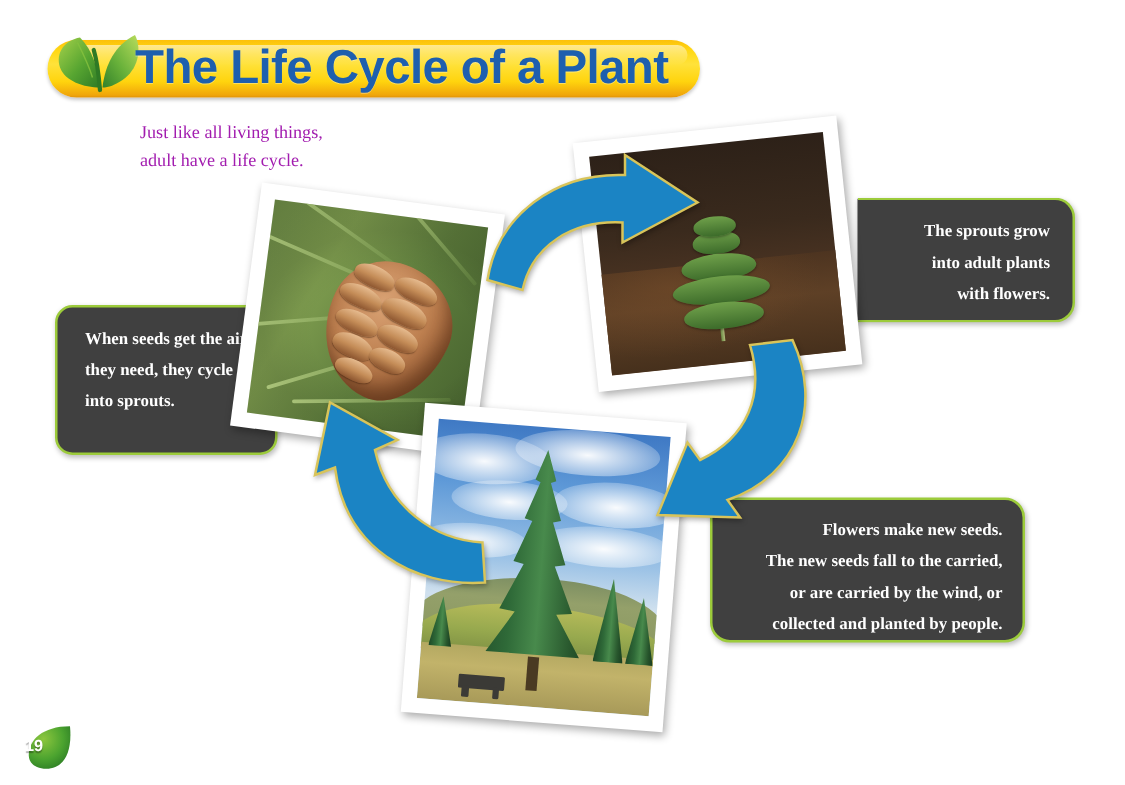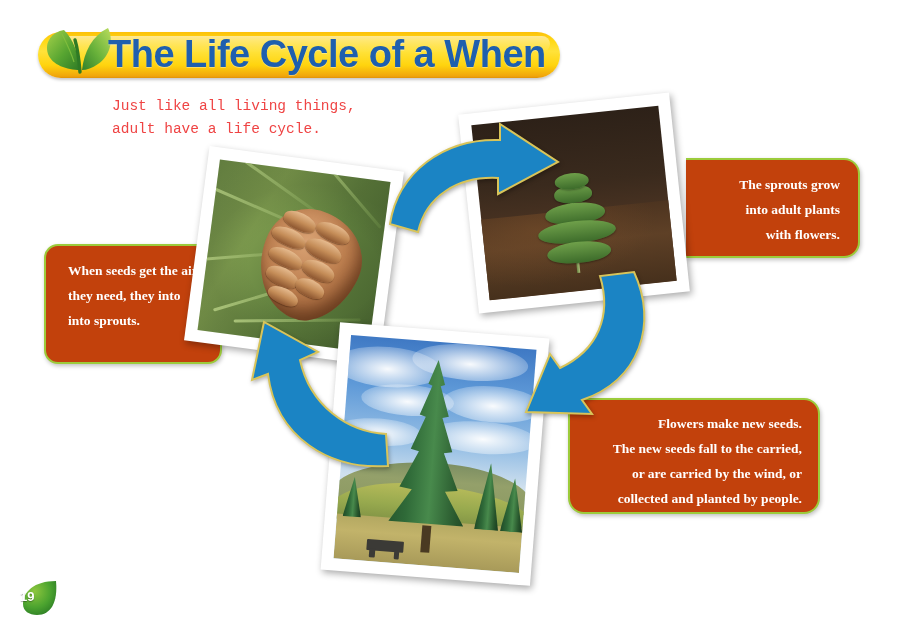--- a/index.html
+++ b/index.html
@@ -59,24 +59,24 @@
     width: 76px;
     height: 64px;
   }
 
   
   #intro-text {
     position: absolute;
     left: 112px;
     top: 95px;
     width: 250px;
-    font-family: Liberation Mono, monospace;
+    font-family: Liberation Serif, serif;
     font-size: 14.5px;
     line-height: 23px;
-    color: #ef4444;
+    color: #a21caf;
   }
 
   
   .photo-frame {
     position: absolute;
     background: #ffffff;
     box-shadow: 2px 3px 7px rgba(0,0,0,0.33);
     padding: 12px;
     box-sizing: border-box;
   }
@@ -197,21 +197,21 @@
   }
   .bench {
     position: absolute;
     background: #3b3a36;
     border-radius: 1px;
   }
 
   
   .callout {
     position: absolute;
-    background: #c2410c;
+    background: #404040;
     border: 2px solid #9ccb3b;
     color: #ffffff;
     font-family: "Liberation Serif", serif;
     font-weight: bold;
     font-size: 13.5px;
     line-height: 25px;
     box-sizing: border-box;
     box-shadow: 1px 2px 4px rgba(0,0,0,0.25);
   }
   #callout-seeds {
@@ -289,36 +289,36 @@
         <stop offset="55%" stop-color="#68b13a"></stop>
         <stop offset="100%" stop-color="#33812a"></stop>
       </linearGradient>
     </defs>
     <path d="M40 56 C38 40 34 26 24 16 C12 18 4 28 8 40 C12 51 27 56 40 56 Z" fill="url(#lfA)"></path>
     <path d="M42 56 C44 38 52 22 68 14 C74 26 70 42 58 50 C52 54 47 56 42 56 Z" fill="url(#lfB)"></path>
     <path d="M40 58 C39 46 38 36 35 26" stroke="#2f7a25" stroke-width="3.4" fill="none" stroke-linecap="round"></path>
     <path d="M22 20 C26 28 31 38 34 48" stroke="#86c23f" stroke-width="1.2" fill="none" opacity="0.8"></path>
   </svg>
 
-  <div id="page-title">The Life Cycle of a When</div>
+  <div id="page-title">The Life Cycle of a Plant</div>
 
   <div id="intro-text">
     <div>Just like all living things,</div>
     <div>adult have a life cycle.</div>
   </div>
 
   <div class="callout" id="callout-sprouts">
     <div>The sprouts grow</div>
     <div>into adult plants</div>
     <div>with flowers.</div>
   </div>
 
   <div class="callout" id="callout-seeds">
     <div>When seeds get the air,</div>
-    <div>they need, they into</div>
+    <div>they need, they cycle</div>
     <div>into sprouts.</div>
   </div>
 
   <div class="callout" id="callout-flowers">
     <div>Flowers make new seeds.</div>
     <div>The new seeds fall to the carried,</div>
     <div>or are carried by the  wind, or</div>
     <div>collected and planted by people.</div>
   </div>
 

